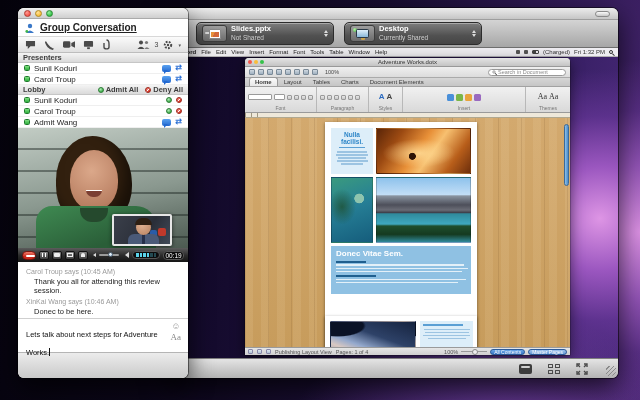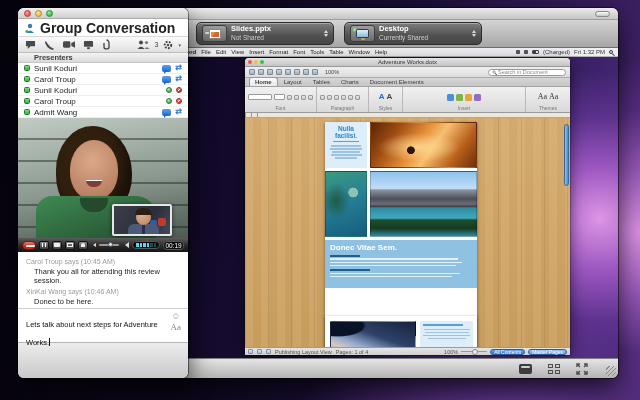--- a/index.html
+++ b/index.html
@@ -27,27 +27,27 @@
   .conv{ position:absolute; left:18px; top:8px; width:170px; height:370px; z-index:10;
     border-radius:6px; background:#fff; box-shadow:0 10px 24px rgba(0,0,0,.7), 0 0 0 1px rgba(0,0,0,.45);
     display:flex; flex-direction:column; overflow:hidden; }
   .c-titlebar{ height:11px; background:linear-gradient(#f0f0f0,#cfcfcf); border-bottom:1px solid #aaa;
     display:flex; align-items:center; gap:4px; padding-left:6px; }
   .dot{ width:7px; height:7px; border-radius:50%; }
   .dot.r{ background:radial-gradient(circle at 35% 30%, #ff9a93,#f4564b 70%); border:.5px solid #b03a30;}
   .dot.y{ background:radial-gradient(circle at 35% 30%, #ffe29a,#f8bd3a 70%); border:.5px solid #b08a20;}
   .dot.g{ background:radial-gradient(circle at 35% 30%, #9aeea0,#35c24a 70%); border:.5px solid #2a8a34;}
   .c-header{ height:17px; background:#fff; display:flex; align-items:center; gap:5px; padding:0 7px; }
-  .c-header .title{ font-size:14px; font-weight:bold; color:#222; }
+  .c-header .title{ font-size:10px; font-weight:bold; color:#222;text-decoration:underline; }
   .c-toolbar{ height:17px; background:linear-gradient(#fbfbfb,#e0e0e0); border-top:1px solid #d8d8d8;
     border-bottom:1px solid #bdbdbd; display:flex; align-items:center; gap:8px; padding:0 7px; }
   .tico{ display:inline-flex; }
   .c-toolbar .right{ margin-left:auto; display:flex; align-items:center; gap:5px; font-size:7px; color:#444; }
   .sec{ height:10px; background:linear-gradient(#f4f4f4,#dadada); border-bottom:1px solid #c6c6c6;
-    display:flex; align-items:flex-end; padding:0 16px; font-size:7.5px; font-weight:bold; color:#3d3d3d; }
+    display:flex; align-items:flex-end; padding:0 5px; font-size:7.5px; font-weight:bold; color:#3d3d3d; }
   .sec .lob{ margin-left:auto; display:flex; gap:7px; align-items:center; font-weight:bold; }
   .mini{ display:inline-flex; align-items:center; gap:2px; }
   .ok-dot{ width:6px; height:6px; border-radius:50%; background:radial-gradient(circle at 35% 30%,#b8f0bc,#3fae4c 70%); border:.5px solid #2d7c36;
     color:#fff; font-size:5px; line-height:6px; text-align:center; display:inline-block;}
   .no-dot{ width:6px; height:6px; border-radius:50%; border:.5px solid #9c2318;
     background:linear-gradient(135deg, transparent 40%, #fff 40% 58%, transparent 58%), radial-gradient(circle at 35% 30%,#f99289,#d63a2a 70%); }
   .prow{ height:11px; display:flex; align-items:center; gap:4px; padding:0 6px; font-size:8px; color:#1d1d1d;
     border-bottom:1px solid #efefef; }
   .pres{ width:6px; height:6px; border-radius:1.5px; background:linear-gradient(#7fe07f,#2fae3f); border:.5px solid #1f7a2c; }
   .prow .ric{ margin-left:auto; display:flex; align-items:center; gap:4px; }
@@ -181,21 +181,21 @@
   .styleA.d{ color:#444; }
   .themeAa{ font-size:8px; color:#333; line-height:1; font-family:"Liberation Serif", serif; }
   .w-ruler{ height:5px; background:#eee8da; border-bottom:.5px solid #b0a890;
     background-image:repeating-linear-gradient(90deg,#a09880 0 .5px, transparent .5px 6px); }
   .w-canvas{ flex:1; position:relative; overflow:hidden;
     background:
       repeating-linear-gradient(90deg, rgba(90,55,20,.12) 0 1px, transparent 1px 23px),
       repeating-linear-gradient(90deg, rgba(255,235,200,.1) 0 8px, transparent 8px 16px),
       linear-gradient(180deg,#d3a96e,#c79c5c); }
   .page{ position:absolute; left:80px; width:152px; background:#fff; box-shadow:0 1px 3px rgba(0,0,0,.45); }
-  .page1{ top:4px; height:238px; }
+  .page1{ top:4px; height:238px; padding:6px; }
   .page2{ top:198px; height:60px; padding:5px; display:flex; gap:4px; }
   .prow1{ display:flex; gap:3px; height:46px; }
   .prow2{ display:flex; gap:3px; height:66px; margin-top:3px; }
   .callout{ width:42px; background:#ddeef9; padding:3px 3px; }
   .callout .h{ font-size:6.5px; font-weight:bold; color:#2e86c8; text-align:center; line-height:1.1; }
   .bar{ height:1.5px; background:#9cc4e2; margin:1.5px auto 0 auto; }
   .bar.d{ background:#5a9fd4; }
   .photo{ flex:1; border:.5px solid rgba(0,0,0,.2); }
   .ph-canyon{ background:
       radial-gradient(circle at 38% 62%, #2e1406 0 5%, transparent 6%),
@@ -514,20 +514,33 @@
   </div>
   <div class="prow">
     <span class="pres"></span>
     <span>Carol Troup</span>
     <span class="ric">
         <span class="bub"></span>
       <span class="swap">⇄</span>
       </span>
   </div>
 
+  <div class="sec">
+    <span>Lobby</span>
+    <span class="lob">
+      <span class="mini">
+        <span class="ok-dot"></span>
+        <span>Admit All</span>
+        </span>
+      <span class="mini">
+        <span class="no-dot"></span>
+        <span>Deny All</span>
+        </span>
+    </span>
+  </div>
   <div class="prow">
     <span class="pres"></span>
     <span>Sunil Koduri</span>
     <span class="ric">
         <span class="ok-dot"></span>
       <span class="no-dot"></span>
       </span>
   </div>
   <div class="prow">
     <span class="pres"></span>

